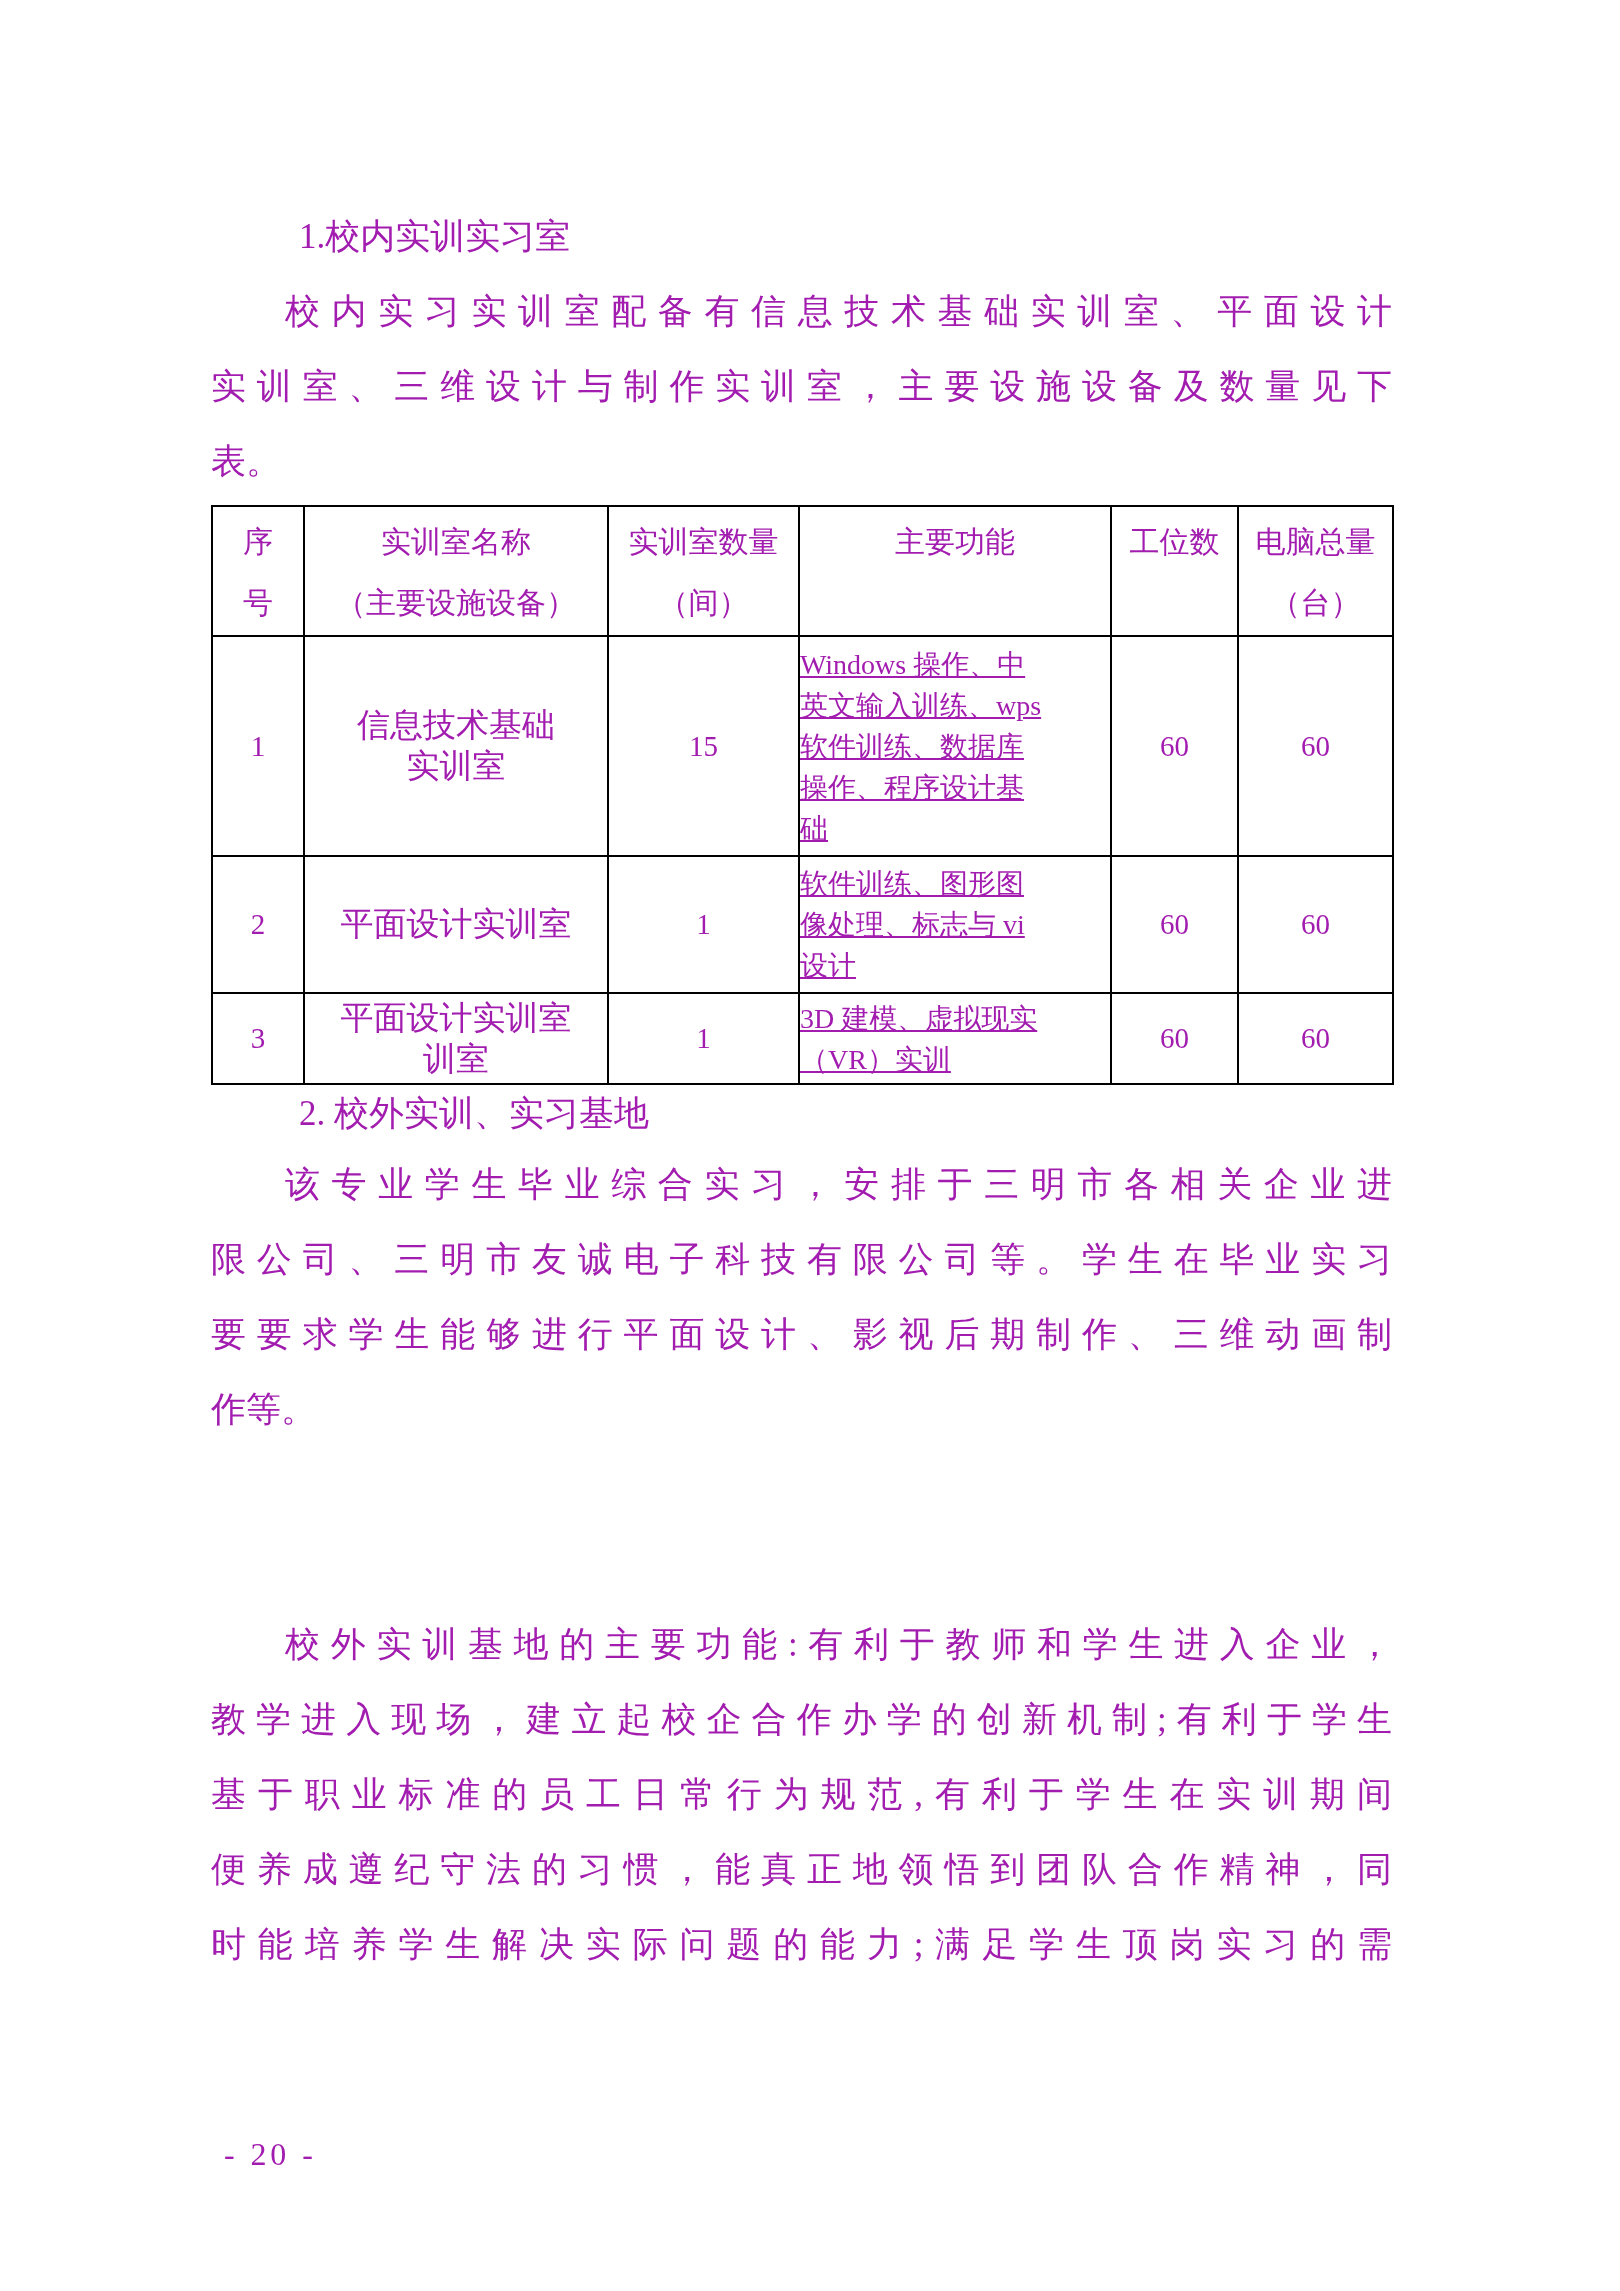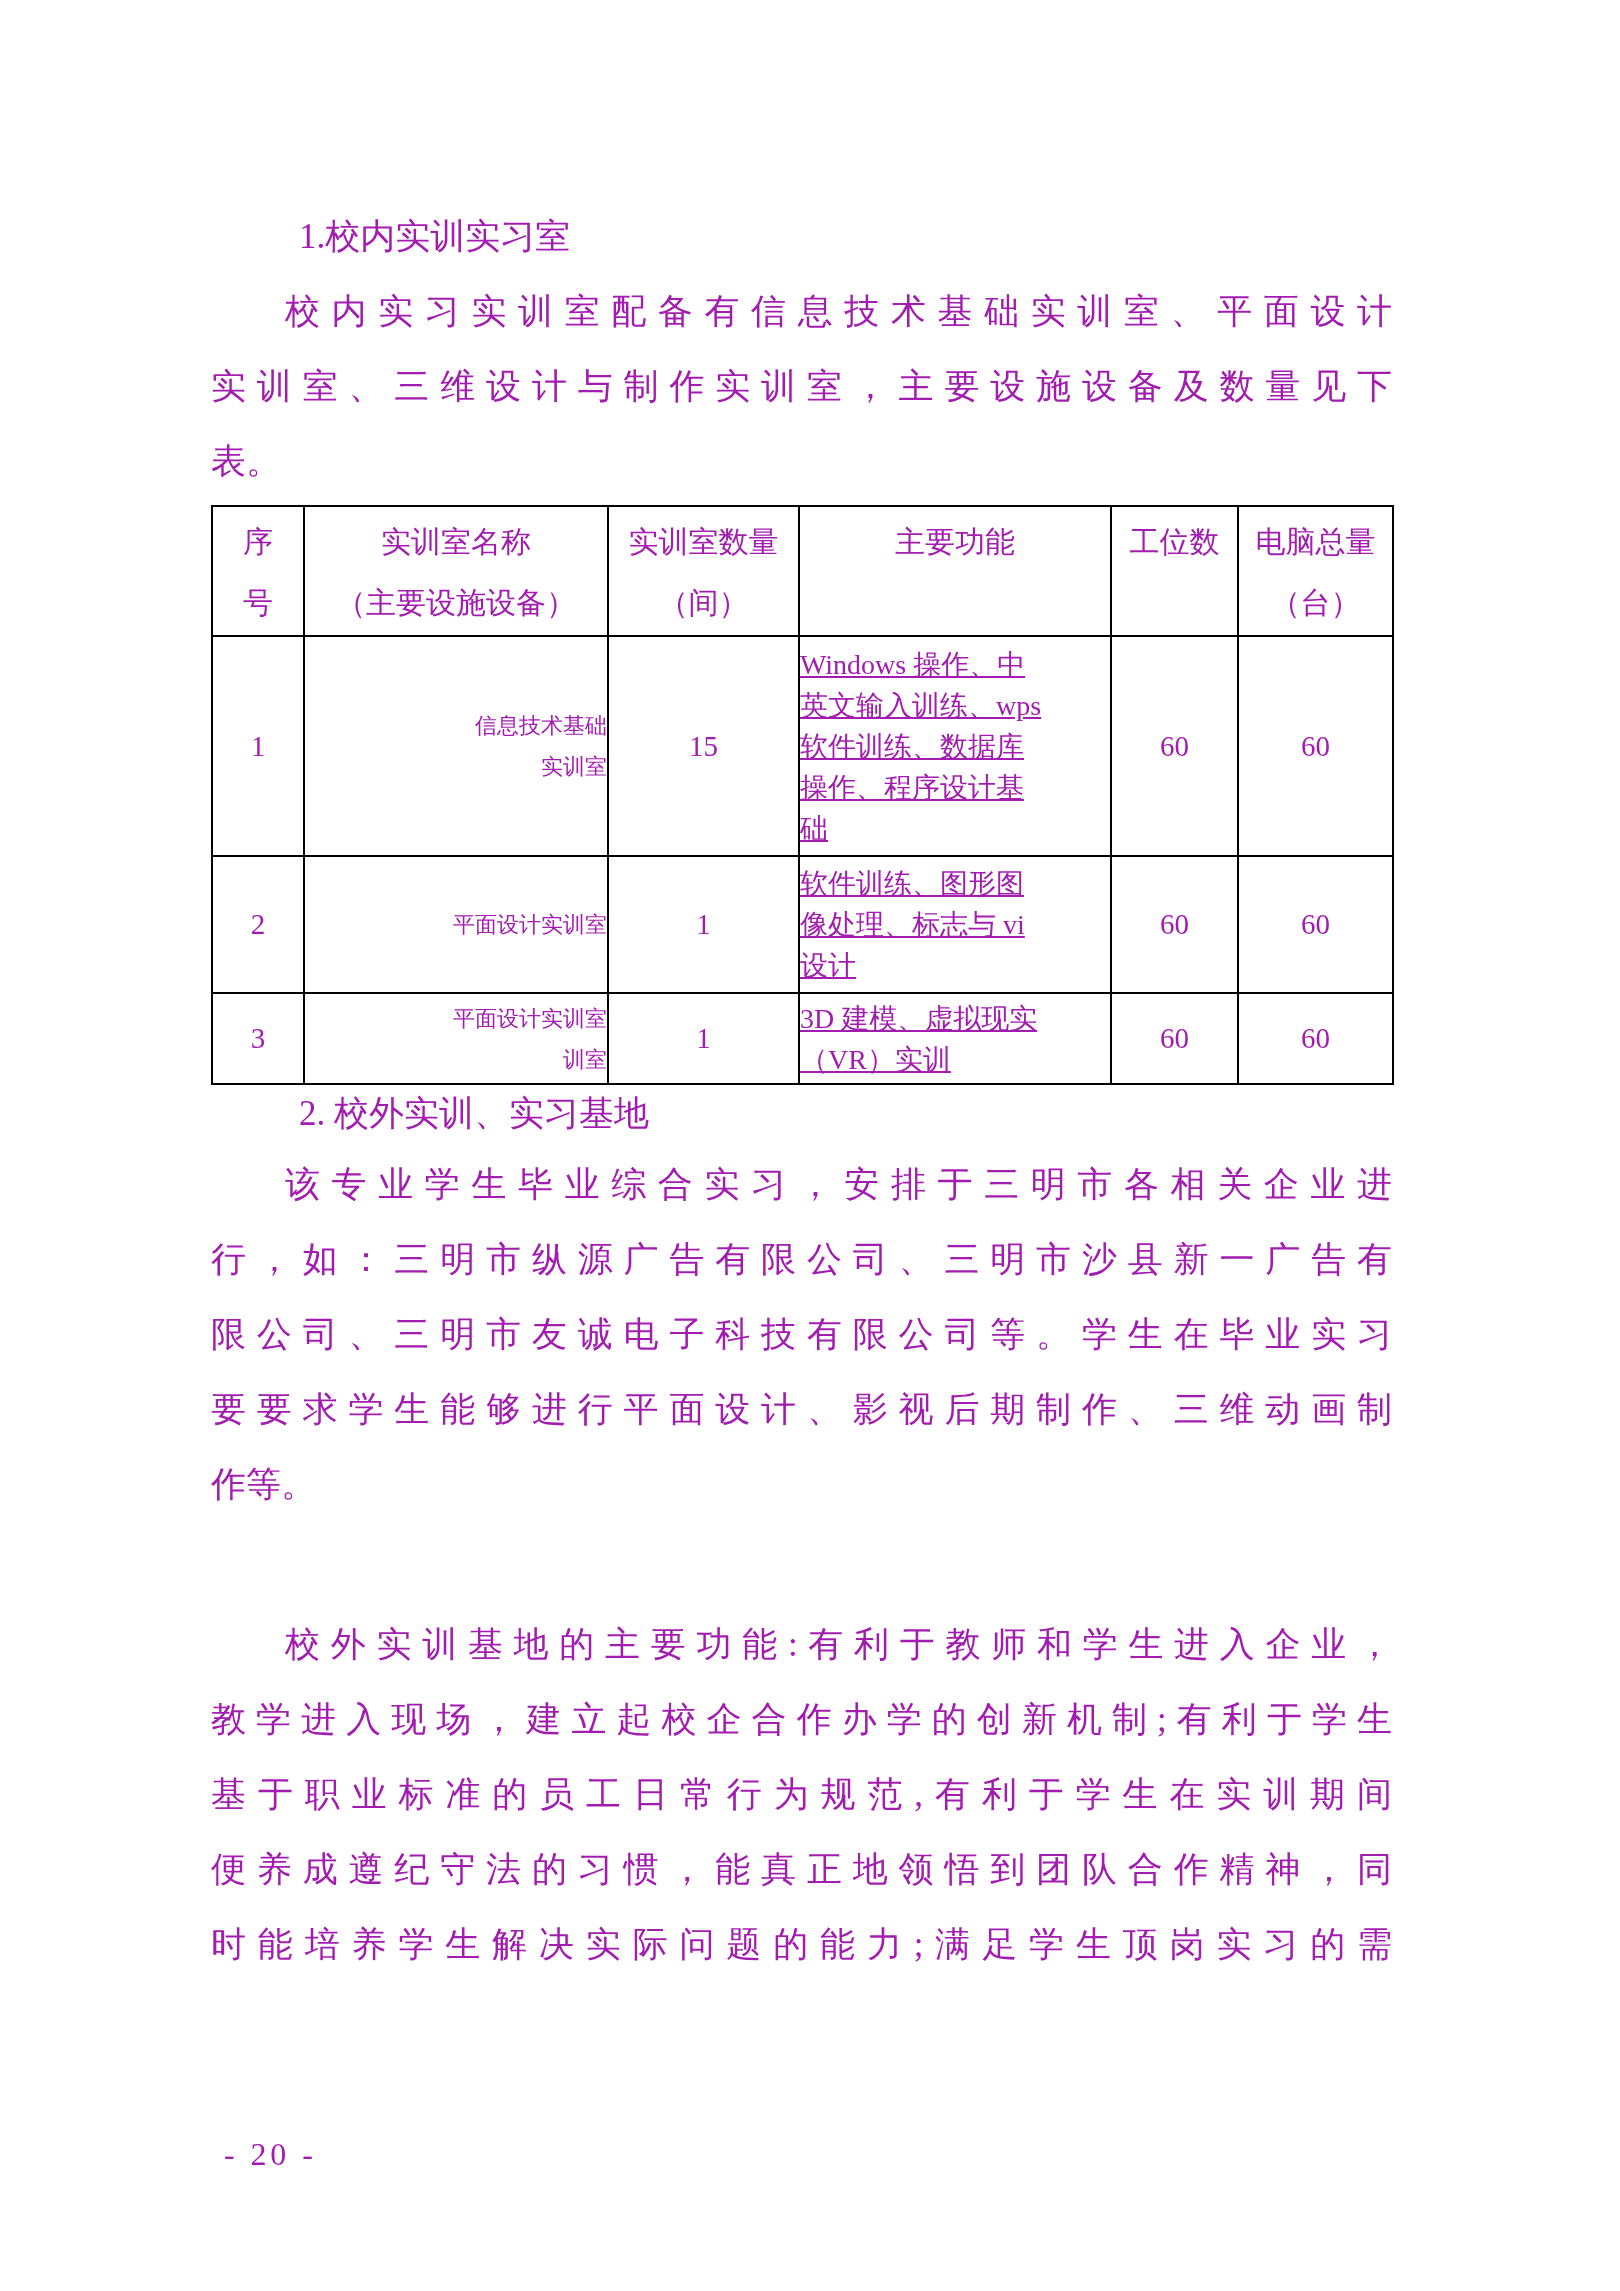--- a/index.html
+++ b/index.html
@@ -41,21 +41,21 @@
   table.facilities th { vertical-align: top; padding-top: 3.9px; }
   .hl { line-height: 61px; font-size: 30px; text-align: center; min-height: 61px; }
   tr.hrow  { height: 130px; }
   tr.r1 { height: 220px; }
   tr.r2 { height: 137px; }
   tr.r3 { height: 91px; }
   td.c-no, td.c-count, td.c-ws, td.c-pc {
     text-align: center; vertical-align: middle; font-size: 29px; line-height: 39px;
   }
   td.c-name {
-    text-align: right; vertical-align: middle; font-size: 22px; line-height: 41px;
+    text-align: center; vertical-align: middle; font-size: 33px; line-height: 41px;
     white-space: pre-line;
   }
   td.c-func {
     text-align: left; vertical-align: middle; font-size: 28px; line-height: 41px;
     white-space: pre-line; padding: 2px 5.9px 2px 9.8px; text-decoration: underline;
   }
   .footer {
     position: absolute;
     left: 224px;
     top: 2117px;
@@ -150,21 +150,20 @@
           <td class="c-pc">60</td>
         </tr>
       </tbody>
     </table>
   </div>
 
   <div class="block hd" style="top:1076px">2. 校外实训、实习基地</div>
 
   <div class="block" style="top:1147px">
     <div class="ln j ind">该专业学生毕业综合实习，安排于三明市各相关企业进</div>
-    <div class="ln j">行，如：三明市纵源广告有限公司、三明市沙县新一广告有</div>
     <div class="ln j">限公司、三明市友诚电子科技有限公司等。学生在毕业实习</div>
     <div class="ln j">要要求学生能够进行平面设计、影视后期制作、三维动画制</div>
     <div class="ln">作等。</div>
   </div>
 
   <div class="block" style="top:1607px">
     <div class="ln j ind">校外实训基地的主要功能:有利于教师和学生进入企业，</div>
     <div class="ln j">教学进入现场，建立起校企合作办学的创新机制;有利于学生</div>
     <div class="ln j">基于职业标准的员工日常行为规范,有利于学生在实训期间</div>
     <div class="ln j">便养成遵纪守法的习惯，能真正地领悟到团队合作精神，同</div>

